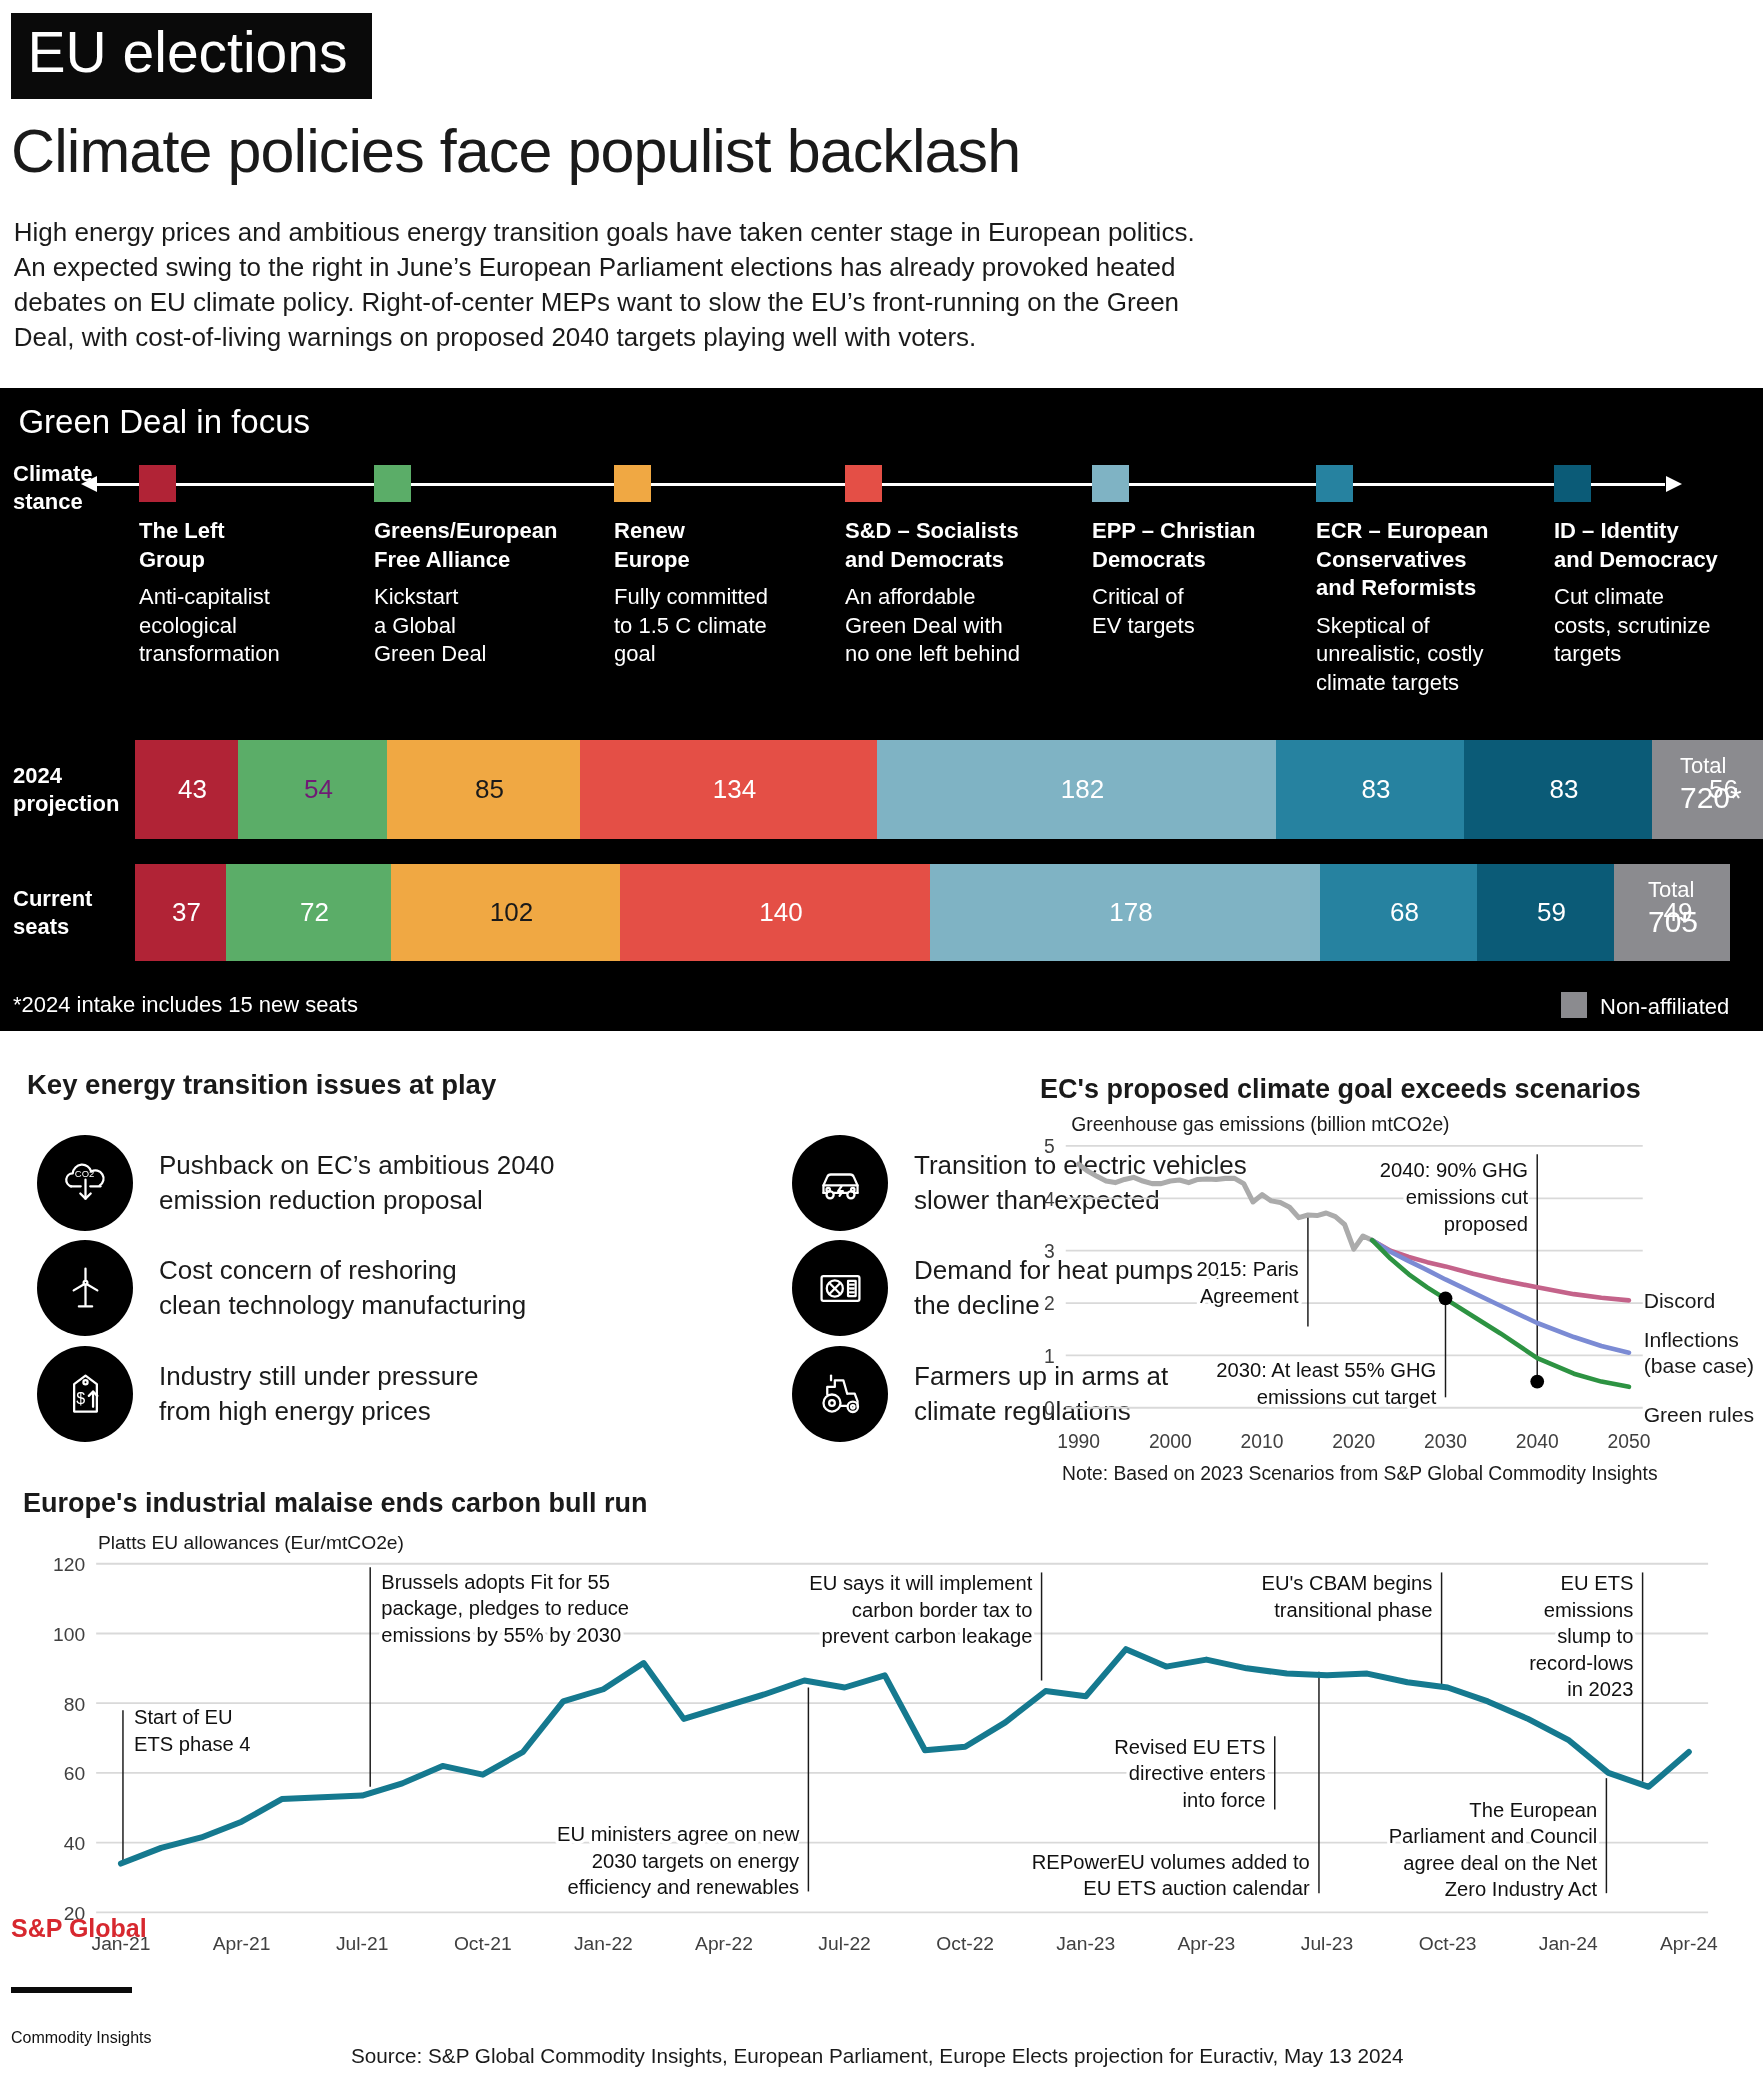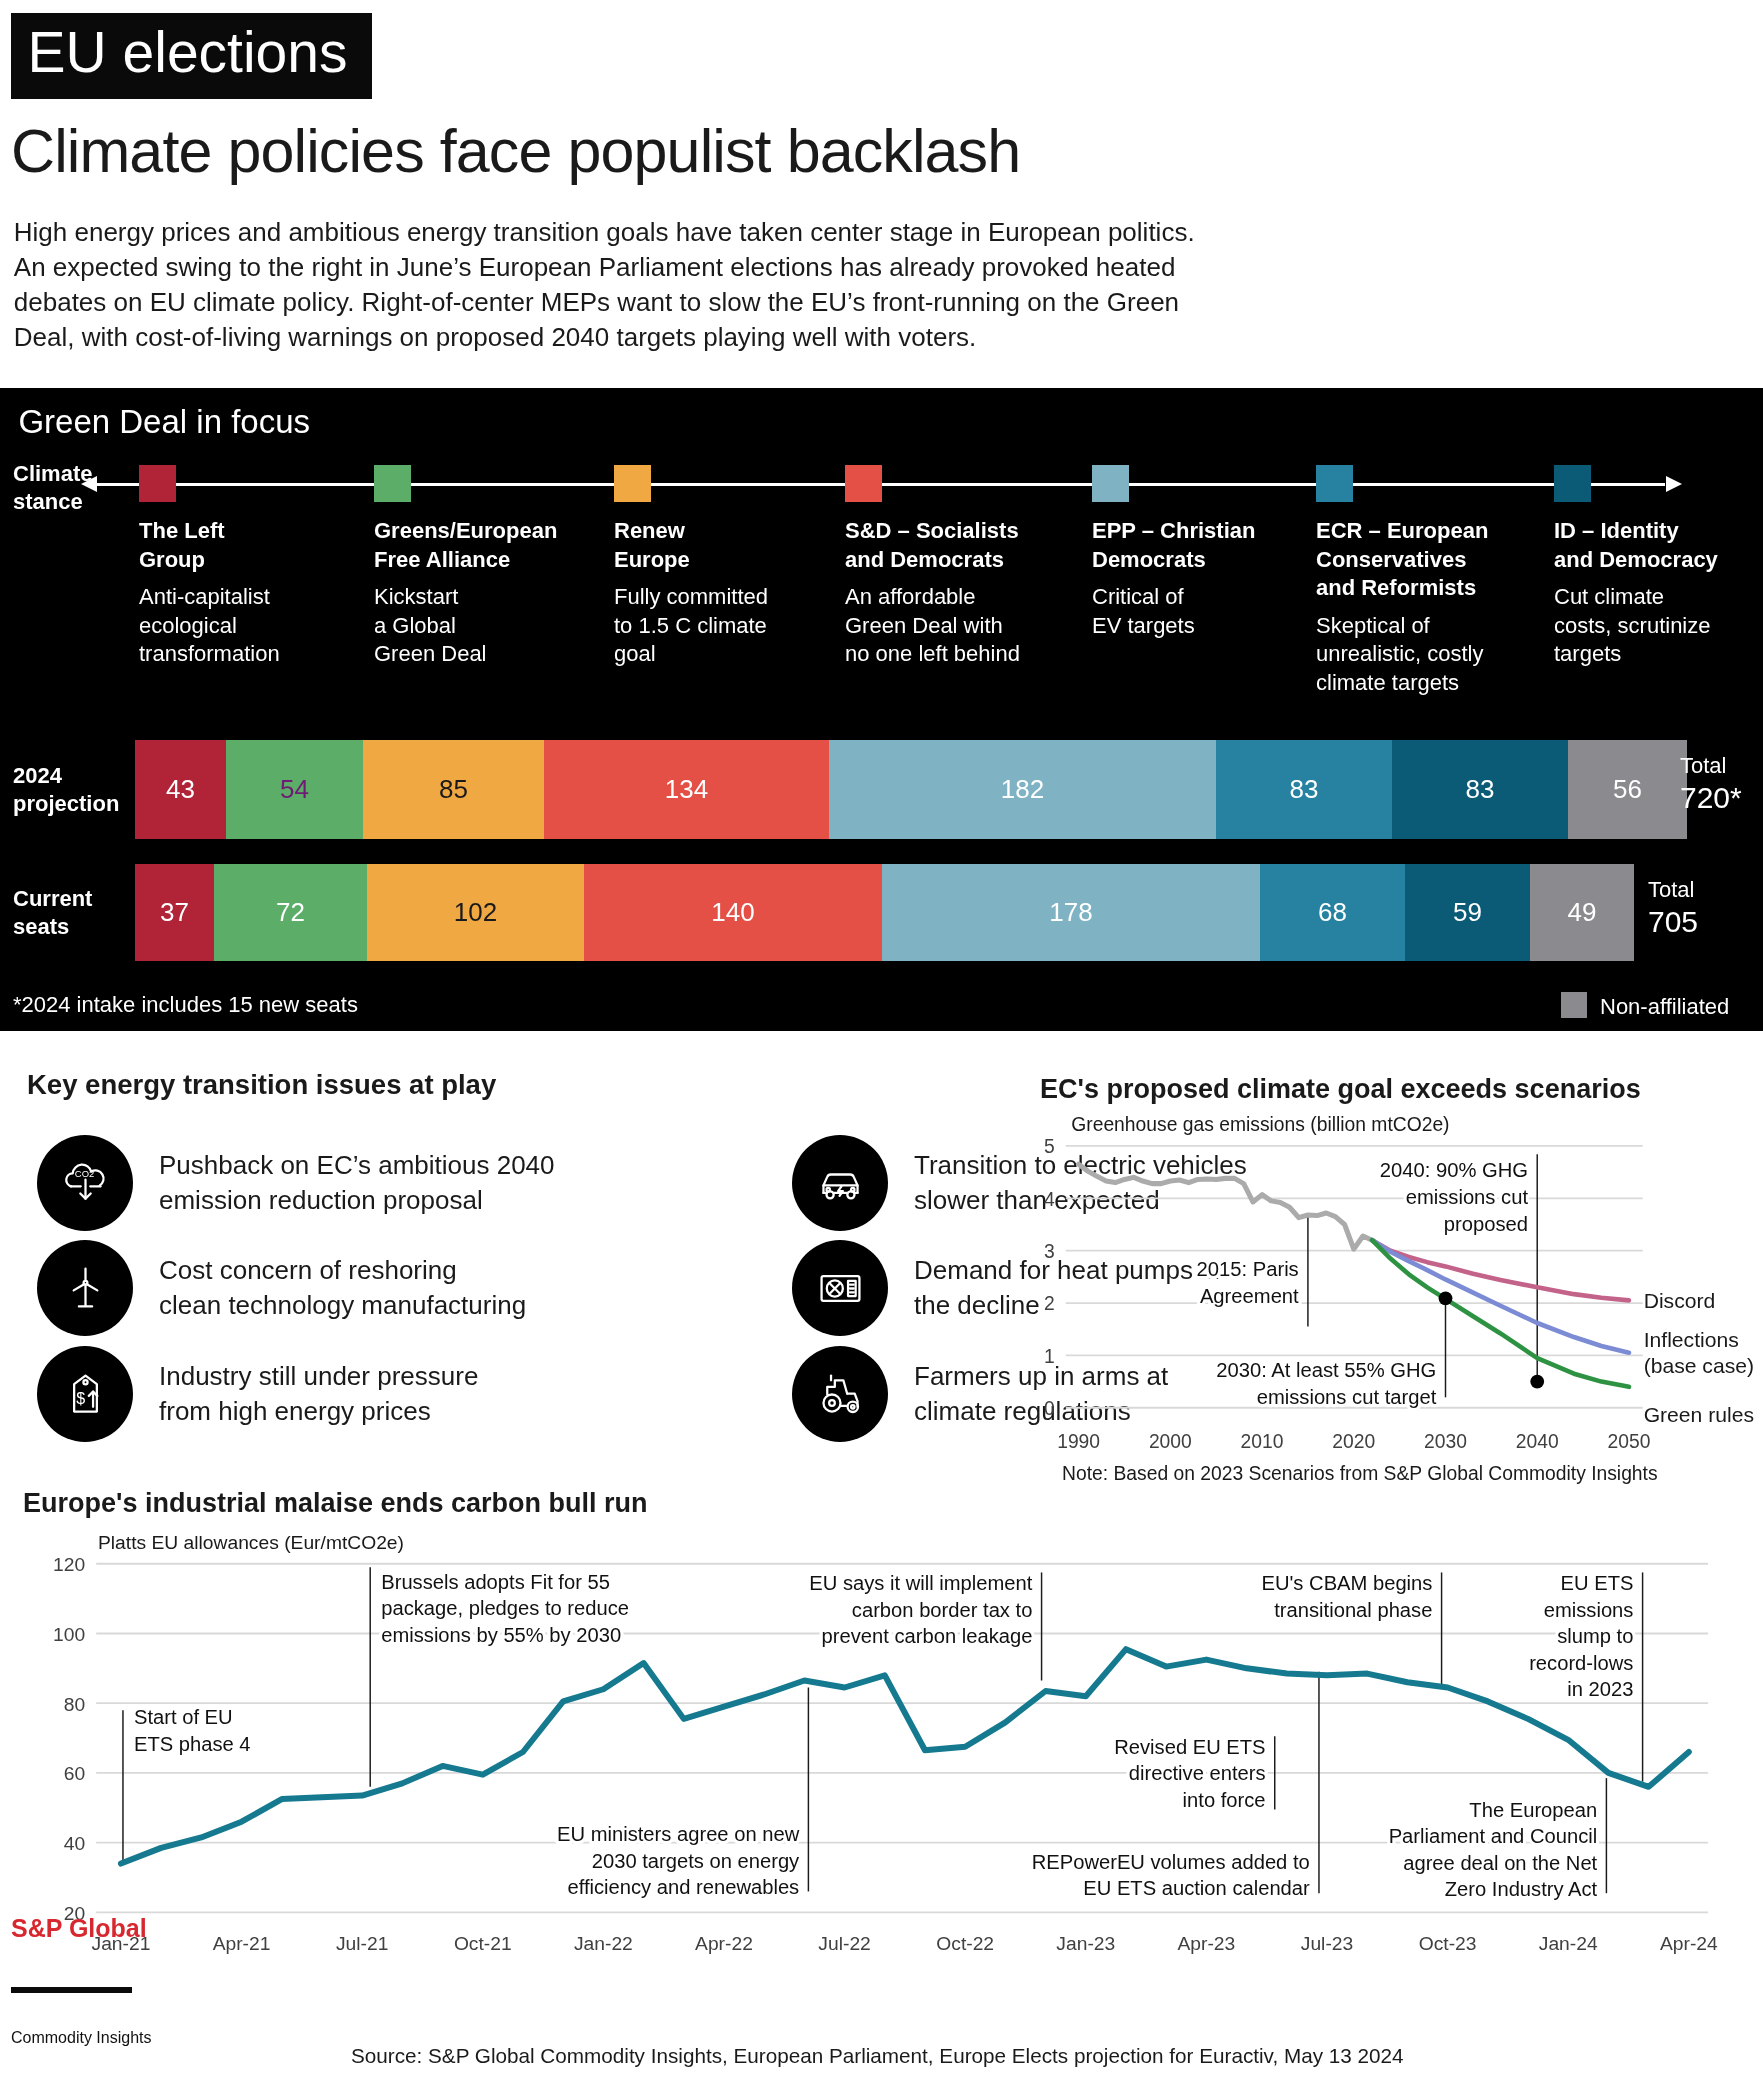--- a/index.html
+++ b/index.html
@@ -17,21 +17,21 @@
   .stance-label{left:13px;top:72px;font-size:22px;line-height:27.5px;font-weight:bold;white-space:pre-line;}
   .axis-line{left:97px;top:95px;width:1568px;height:2.8px;background:#fff;}
   .arrow-l{left:81px;top:88px;width:0;height:0;border-top:8.3px solid transparent;border-bottom:8.3px solid transparent;border-right:16.5px solid #fff;}
   .arrow-r{left:1666px;top:88px;width:0;height:0;border-top:8.3px solid transparent;border-bottom:8.3px solid transparent;border-left:16.5px solid #fff;}
   .stance-square{position:absolute;top:77px;width:37px;height:37px;}
   .party{position:absolute;top:129px;width:220px;}
   .p-name{font-size:22px;line-height:28.5px;font-weight:bold;white-space:pre-line;}
   .p-desc{font-size:22px;line-height:28.5px;margin-top:9.2px;white-space:pre-line;}
   .bar-label{position:absolute;left:13px;display:flex;align-items:center;font-size:22px;line-height:27.5px;font-weight:bold;white-space:pre-line;}
   .bar-row{position:absolute;left:135px;display:flex;}
-  .seg{display:flex;align-items:center;justify-content:center;font-size:26px;}
+  .seg{display:flex;align-items:center;justify-content:center;font-size:26px;padding-left:12px;}
   .total{position:absolute;font-size:22px;line-height:26px;}
   .total .big{font-size:30px;line-height:37px;}
   .footnote{left:13px;top:604px;font-size:22px;}
   .legend-sq{left:1561px;top:604px;width:26px;height:26px;}
   .legend-tx{left:1600px;top:606px;font-size:22px;}
   
   .issues-title{left:27px;top:1069px;font-size:27.5px;font-weight:bold;}
   .issue{position:absolute;display:flex;align-items:center;gap:26px;}
   .issue-icon{width:96px;height:96px;border-radius:50%;background:#000;display:flex;align-items:center;justify-content:center;flex:0 0 96px;}
   .issue-text{font-size:26px;line-height:35px;white-space:pre-line;}

